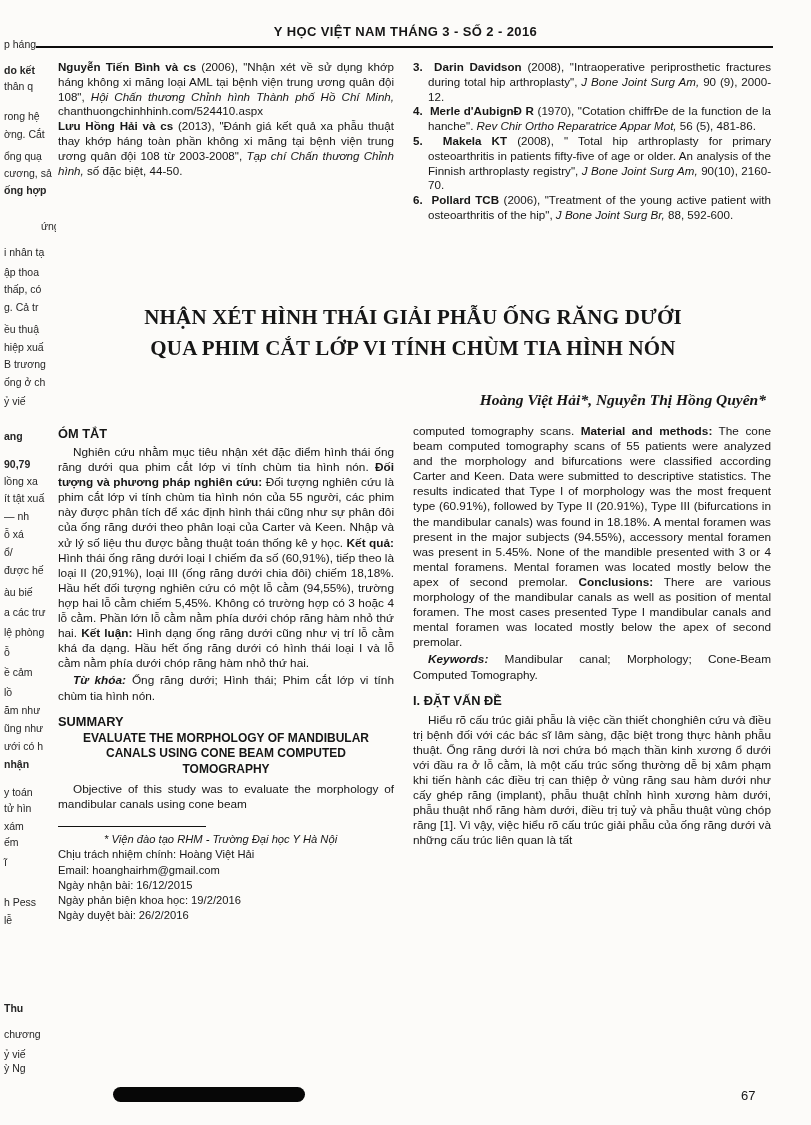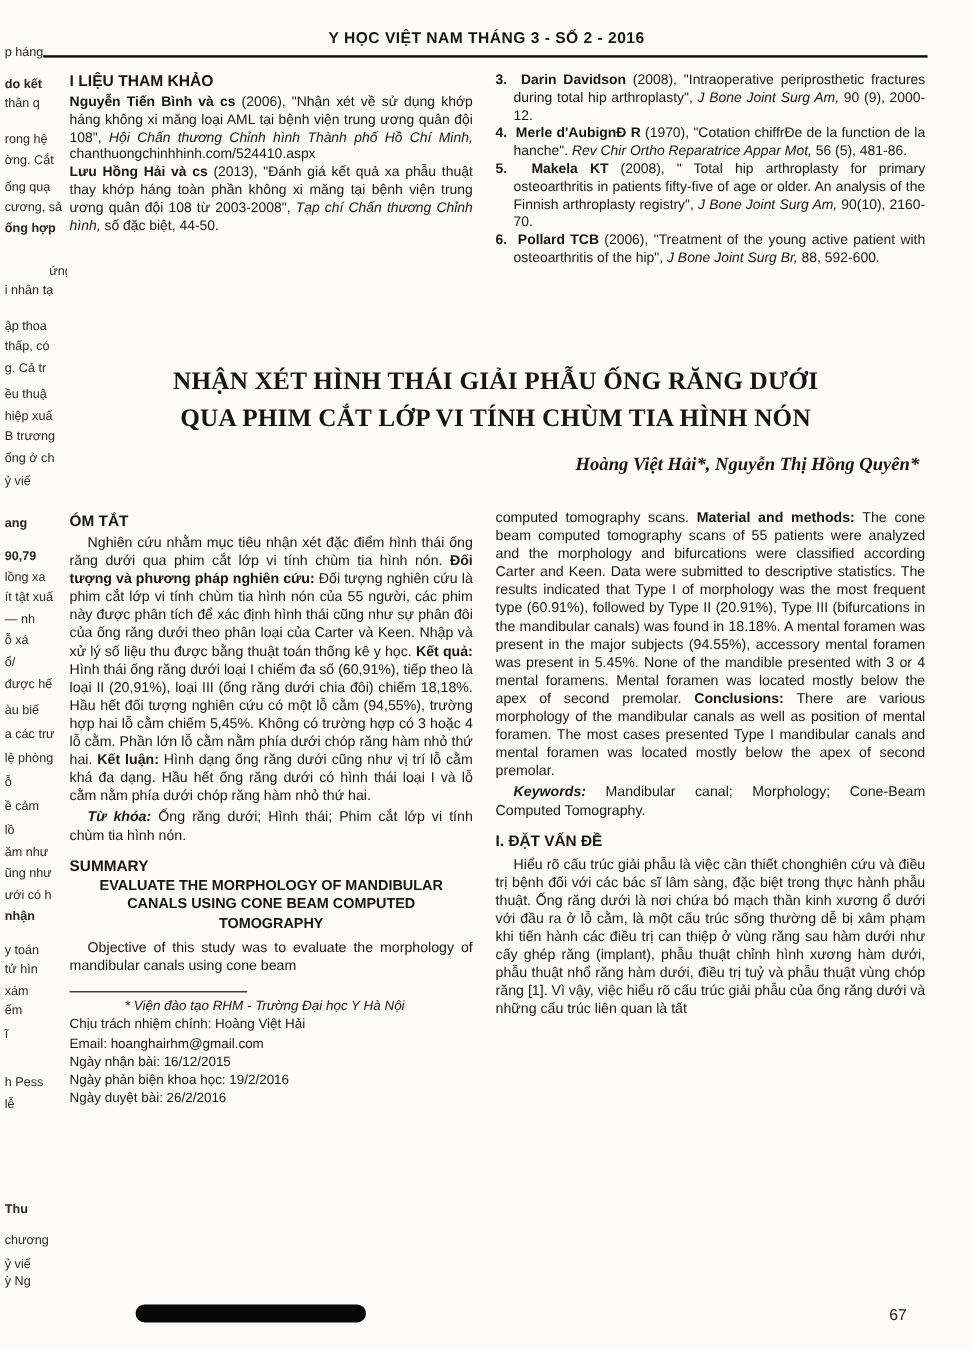--- a/index.html
+++ b/index.html
@@ -47,21 +47,21 @@
 
   .title-block { position: absolute; top: 302px; left: 56px; width: 714px; }
   .article-title {
     margin: 0;
     font-family: "Liberation Serif", "DejaVu Serif", serif;
     font-size: 21px; font-weight: 700; line-height: 31px;
     text-align: center; letter-spacing: 0.2px;
   }
   .article-title .t-line { display: block; }
   .authors {
-    margin-top: 15px; padding-right: 4px;
+    margin-top: 27px; padding-right: 4px;
     text-align: right;
     font-family: "Liberation Serif", "DejaVu Serif", serif;
     font-size: 15.5px; font-weight: 700; font-style: italic;
   }
 
   .sec-heading { margin: 2px 0 4px 0; font-size: 12.8px; font-weight: 700; }
   .sec-heading.center { text-align: left; margin-top: 10px; margin-bottom: 2px; }
   .sec-heading.intro { margin-top: 10px; margin-bottom: 5px; }
 
   .summary-title {
@@ -108,21 +108,21 @@
   <div class="margin-artifacts">
       <div class="artifact" style="top: 38px;">p háng</div>
       <div class="artifact b" style="top: 64px;">do kết</div>
       <div class="artifact" style="top: 80px;">thân q</div>
       <div class="artifact" style="top: 110px;">rong hệ</div>
       <div class="artifact" style="top: 128px;">ờng. Cắt</div>
       <div class="artifact" style="top: 150px;">ổng quạ</div>
       <div class="artifact" style="top: 167px;">cương, sả</div>
       <div class="artifact b" style="top: 184px;">ống hợp</div>
       <div class="artifact" style="top: 220px; padding-left: 37px;">ứng bề</div>
-      <div class="artifact" style="top: 236px;">i nhân tạ</div>
+      <div class="artifact" style="top: 246px;">i nhân tạ</div>
       <div class="artifact" style="top: 266px;">ập thoa</div>
       <div class="artifact" style="top: 283px;">thấp, có</div>
       <div class="artifact" style="top: 301px;">g. Cả tr</div>
       <div class="artifact" style="top: 323px;">ều thuậ</div>
       <div class="artifact" style="top: 341px;">hiệp xuấ</div>
       <div class="artifact" style="top: 358px;">B trương</div>
       <div class="artifact" style="top: 376px;">ống ở ch</div>
       <div class="artifact" style="top: 395px;">ỷ viế</div>
       <div class="artifact b" style="top: 430px;">ang</div>
       <div class="artifact b" style="top: 458px;">90,79</div>
@@ -154,21 +154,20 @@
       <div class="artifact" style="top: 1048px;">ỷ viế</div>
       <div class="artifact" style="top: 1062px;">ỳ Ng</div>
     </div>
 
   <div class="page-header">
     <span>Y HỌC VIỆT NAM THÁNG 3 - SỐ 2 - 2016</span>
   </div>
   <div class="header-rule"></div>
 
   <section class="col refs-left">
-    <h3 class="refs-heading">I LIỆU THAM KHẢO</h3>
     <div class="ref-list no-hang">
         <p class="ref-item"><span class="b">Nguyễn Tiến Bình và cs</span><span> (2006), "Nhận xét về sử dụng khớp háng không xi măng loại AML tại bệnh viện trung ương quân đội 108", </span><span class="i">Hội Chấn thương Chỉnh hình Thành phố Hồ Chí Minh,</span><span> chanthuongchinhhinh.com/524410.aspx</span></p>
         <p class="ref-item"><span class="b">Lưu Hồng Hải và cs</span><span> (2013), "Đánh giá kết quả xa phẫu thuật thay khớp háng toàn phần không xi măng tại bệnh viện trung ương quân đội 108 từ 2003-2008", </span><span class="i">Tạp chí Chấn thương Chỉnh hình,</span><span> số đặc biệt, 44-50.</span></p>
       </div>
   </section>
 
   <section class="col refs-right">
     <div class="ref-list hang">
         <p class="ref-item"><span class="b">3.&nbsp;&nbsp;Darin Davidson</span><span> (2008), "Intraoperative periprosthetic fractures during total hip arthroplasty", </span><span class="i">J Bone Joint Surg Am,</span><span> 90 (9), 2000-12.</span></p>
         <p class="ref-item"><span class="b">4.&nbsp;&nbsp;Merle d'AubignĐ R</span><span> (1970), "Cotation chiffrĐe de la function de la hanche". </span><span class="i">Rev Chir Ortho Reparatrice Appar Mot,</span><span> 56 (5), 481-86.</span></p>

